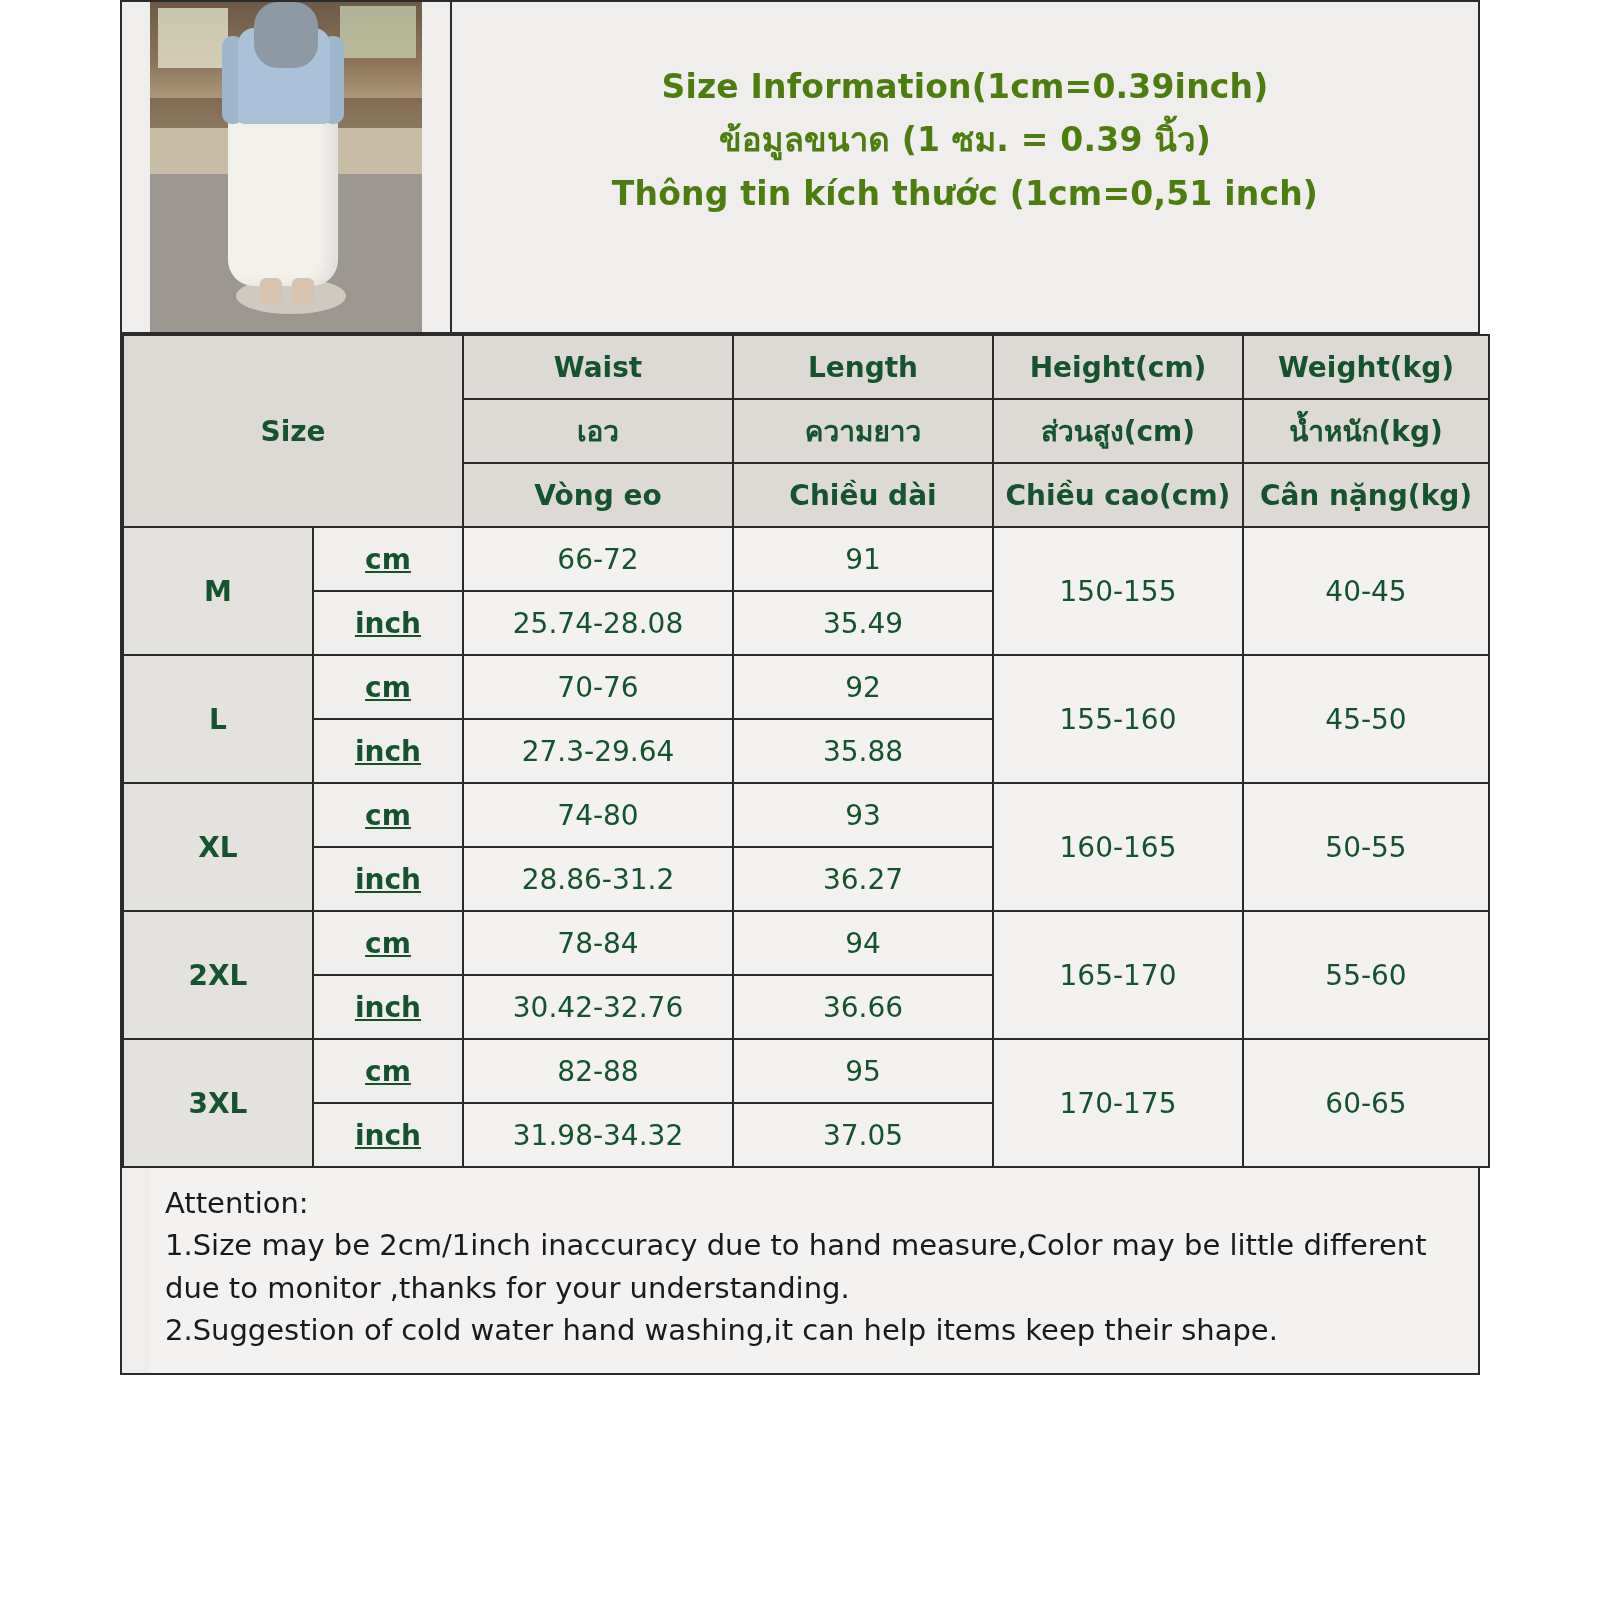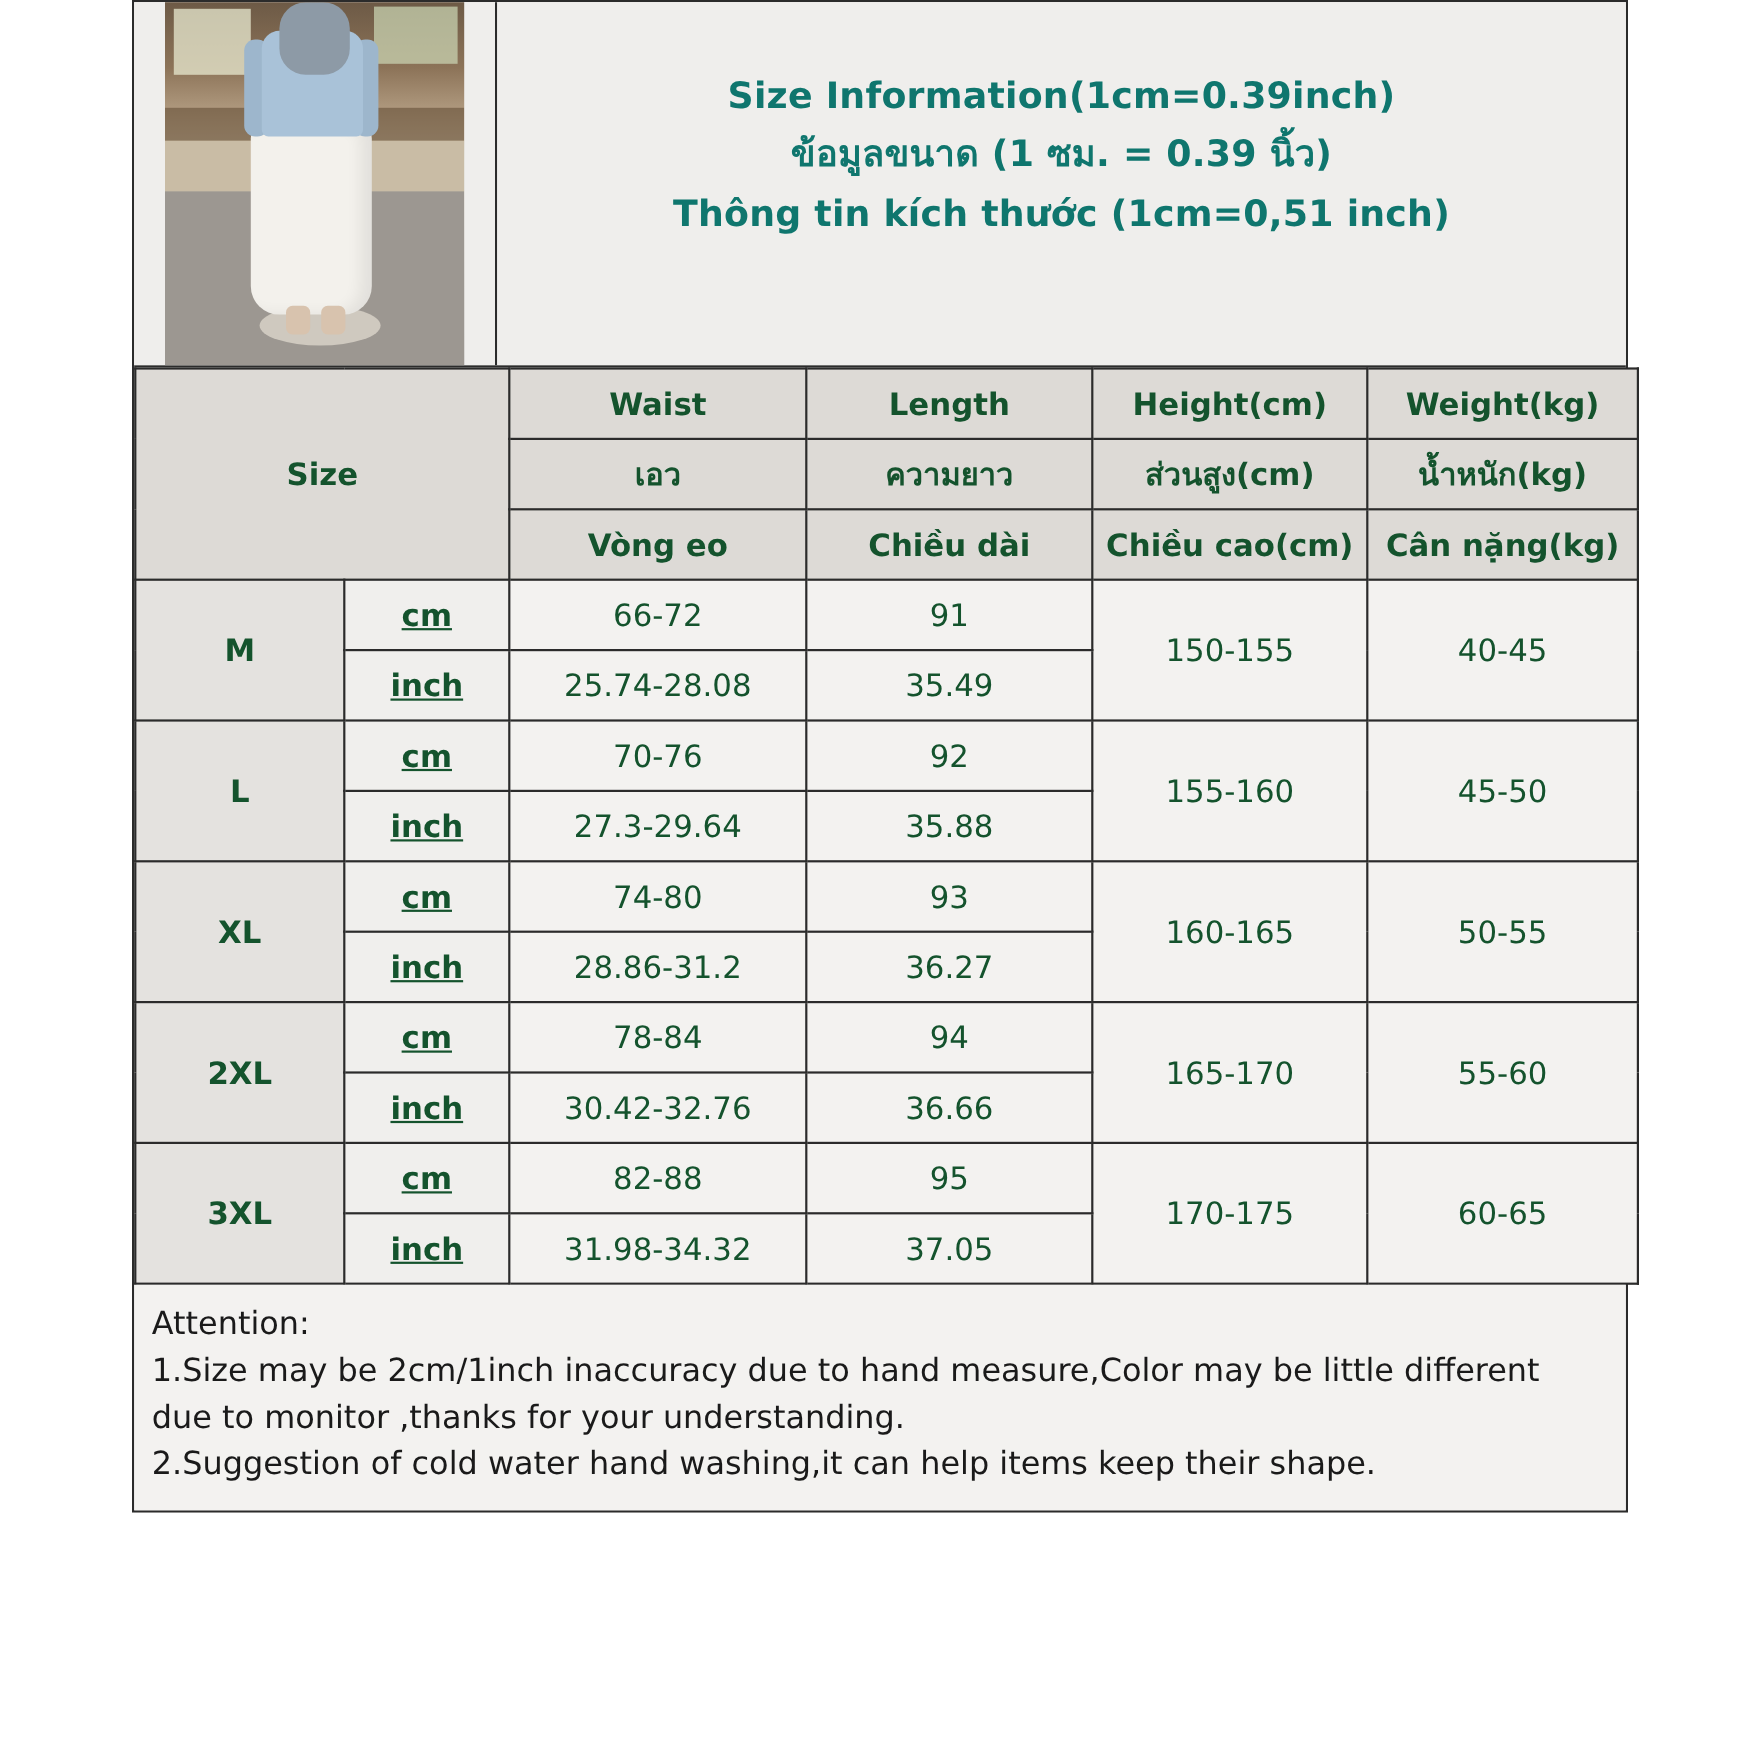--- a/index.html
+++ b/index.html
@@ -147,21 +147,21 @@
     flex: 1;
     box-sizing: border-box;
     padding: 58px 20px 20px 20px;
     text-align: center;
     background: #efeeec;
   }
   .title-cell .line {
     font-weight: bold;
     font-size: 33px;
     line-height: 1.62;
-    color: #0f766e;
+    color: #4d7c0f;
     letter-spacing: .2px;
   }
 
   
   table.sizes {
     width: 100%;
     border-collapse: collapse;
     table-layout: fixed;
   }
   table.sizes td, table.sizes th {
@@ -210,20 +210,21 @@
   .span-cell {
     background: #f3f2f0 !important;
     font-size: 29px;
   }
 
   
   .attention {
     border-top: 0;
     padding: 14px 0 22px 16px;
     background: #f3f2f0;
+    margin-left: 27px;
   }
   .attention p {
     margin: 0;
     font-size: 29px;
     line-height: 1.46;
     color: #1a1a1a;
   }
 </style>
 </head>
 <body>

